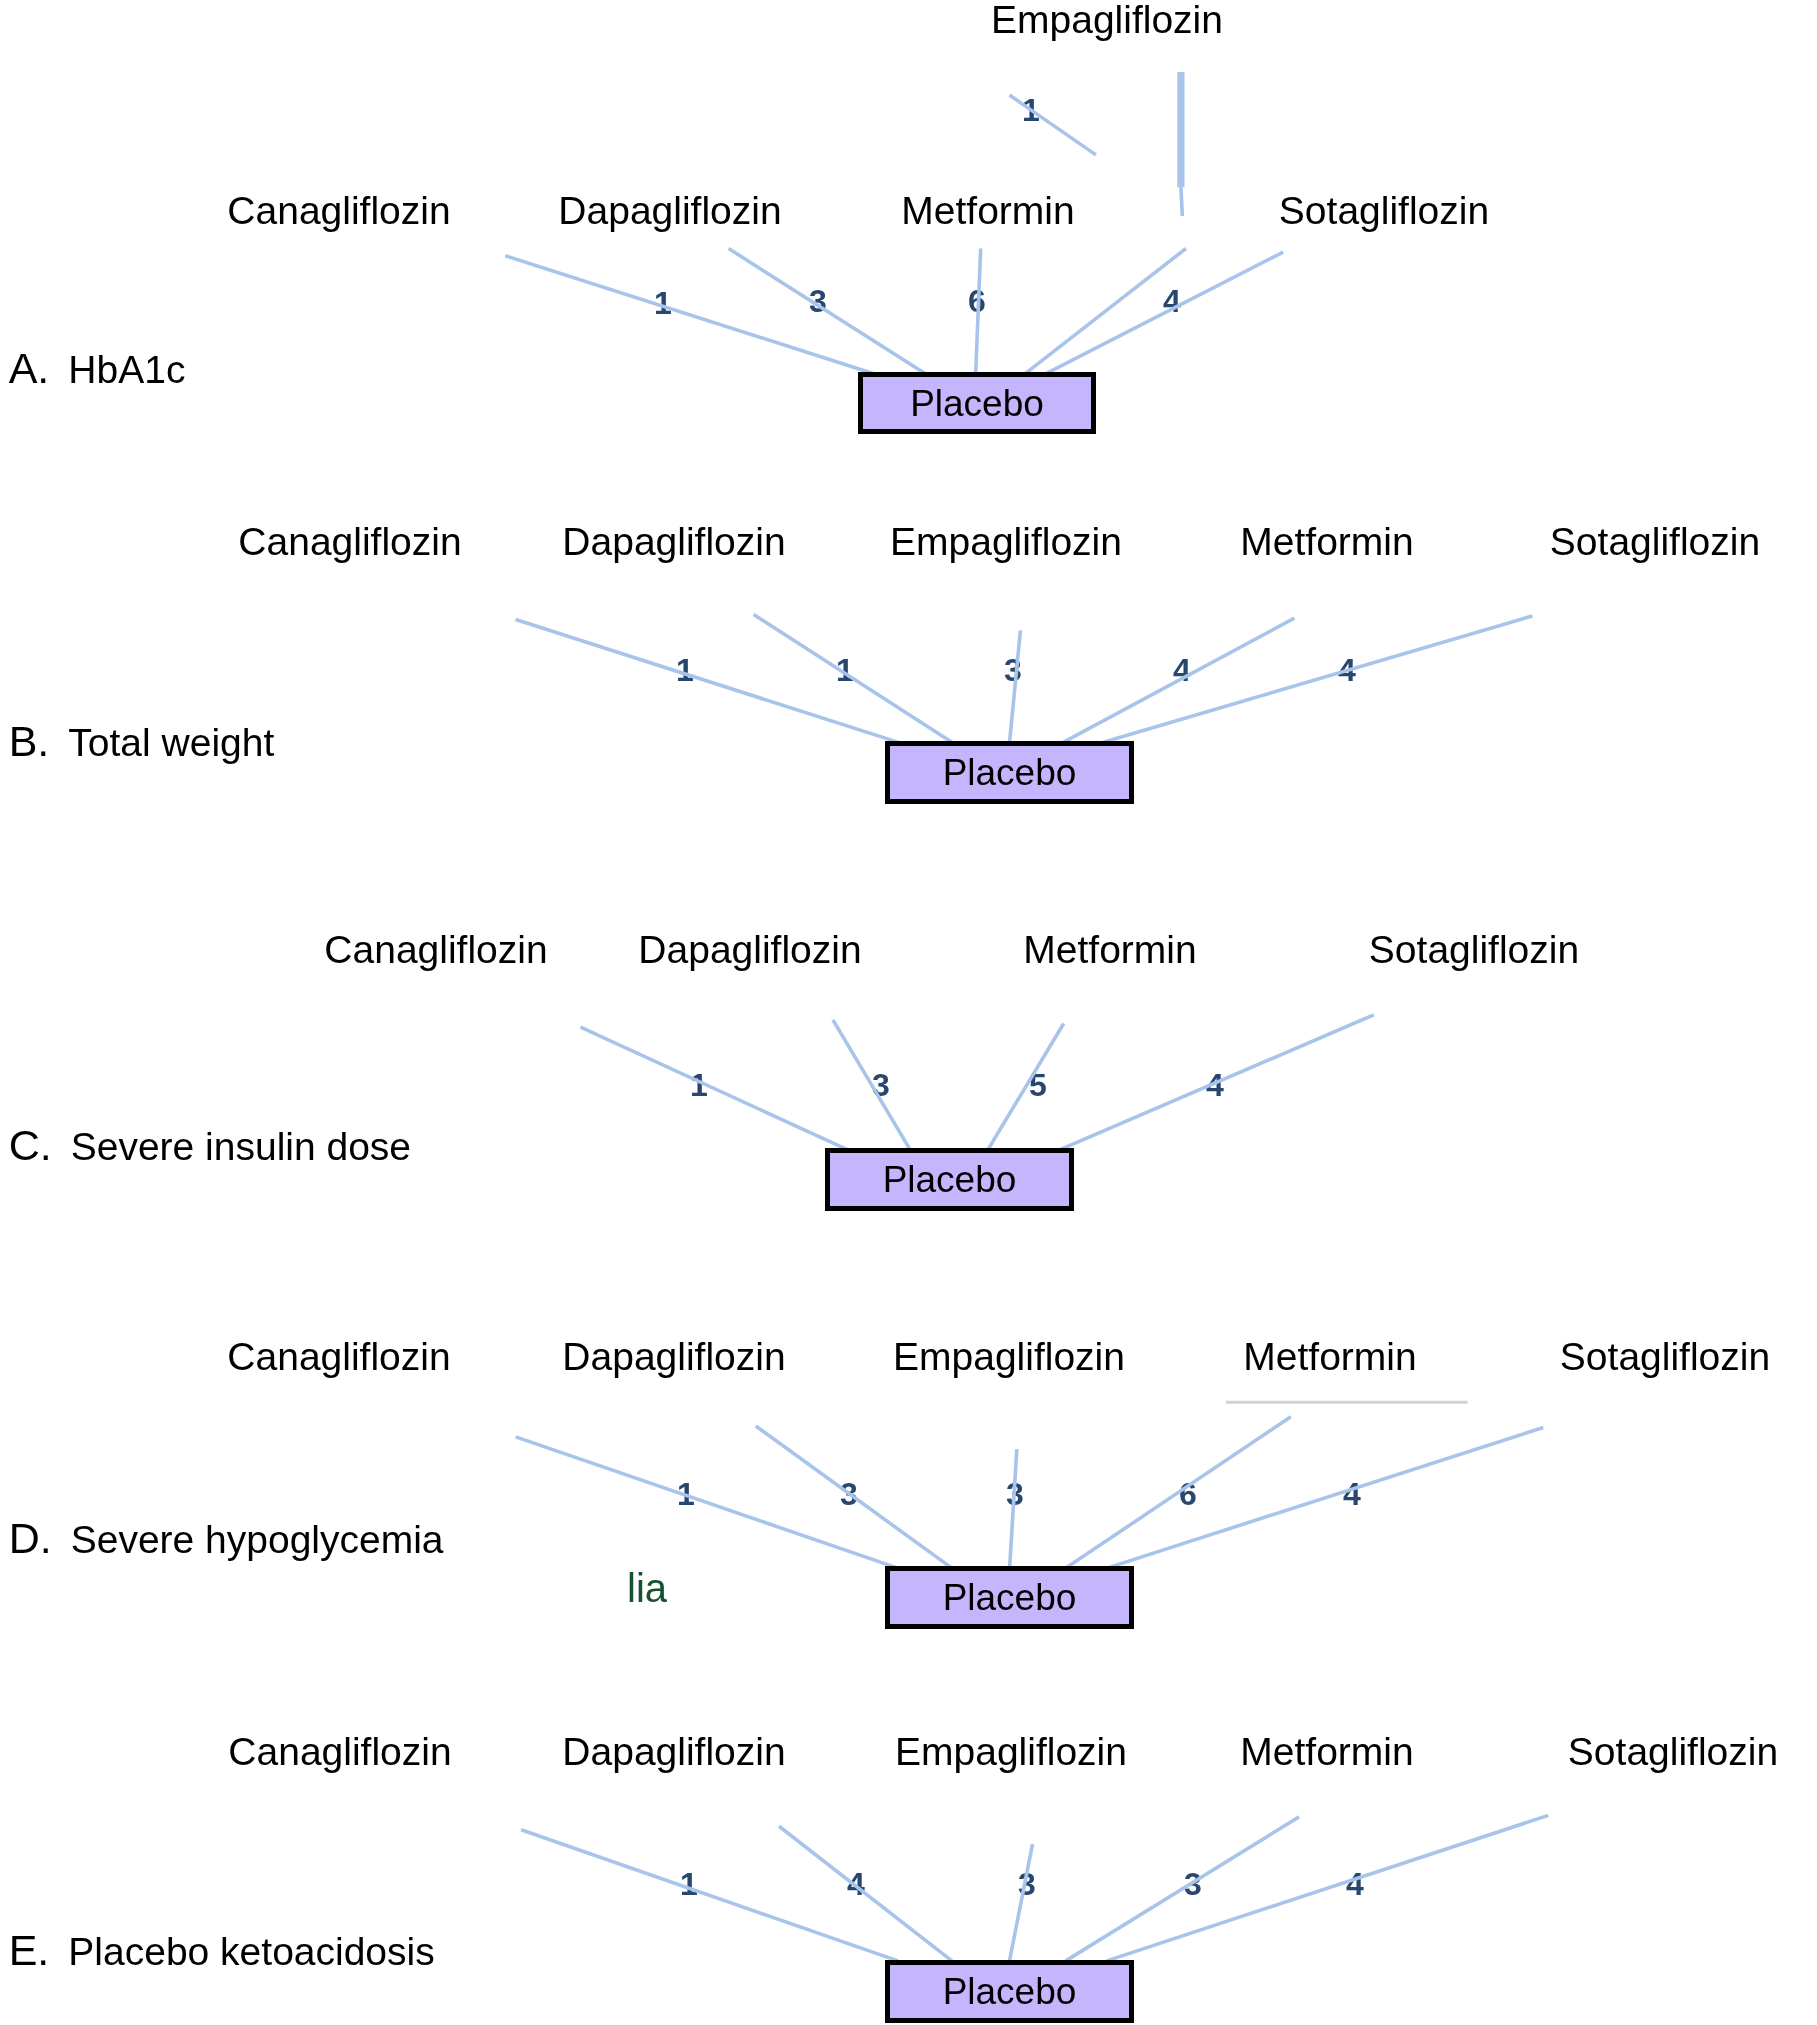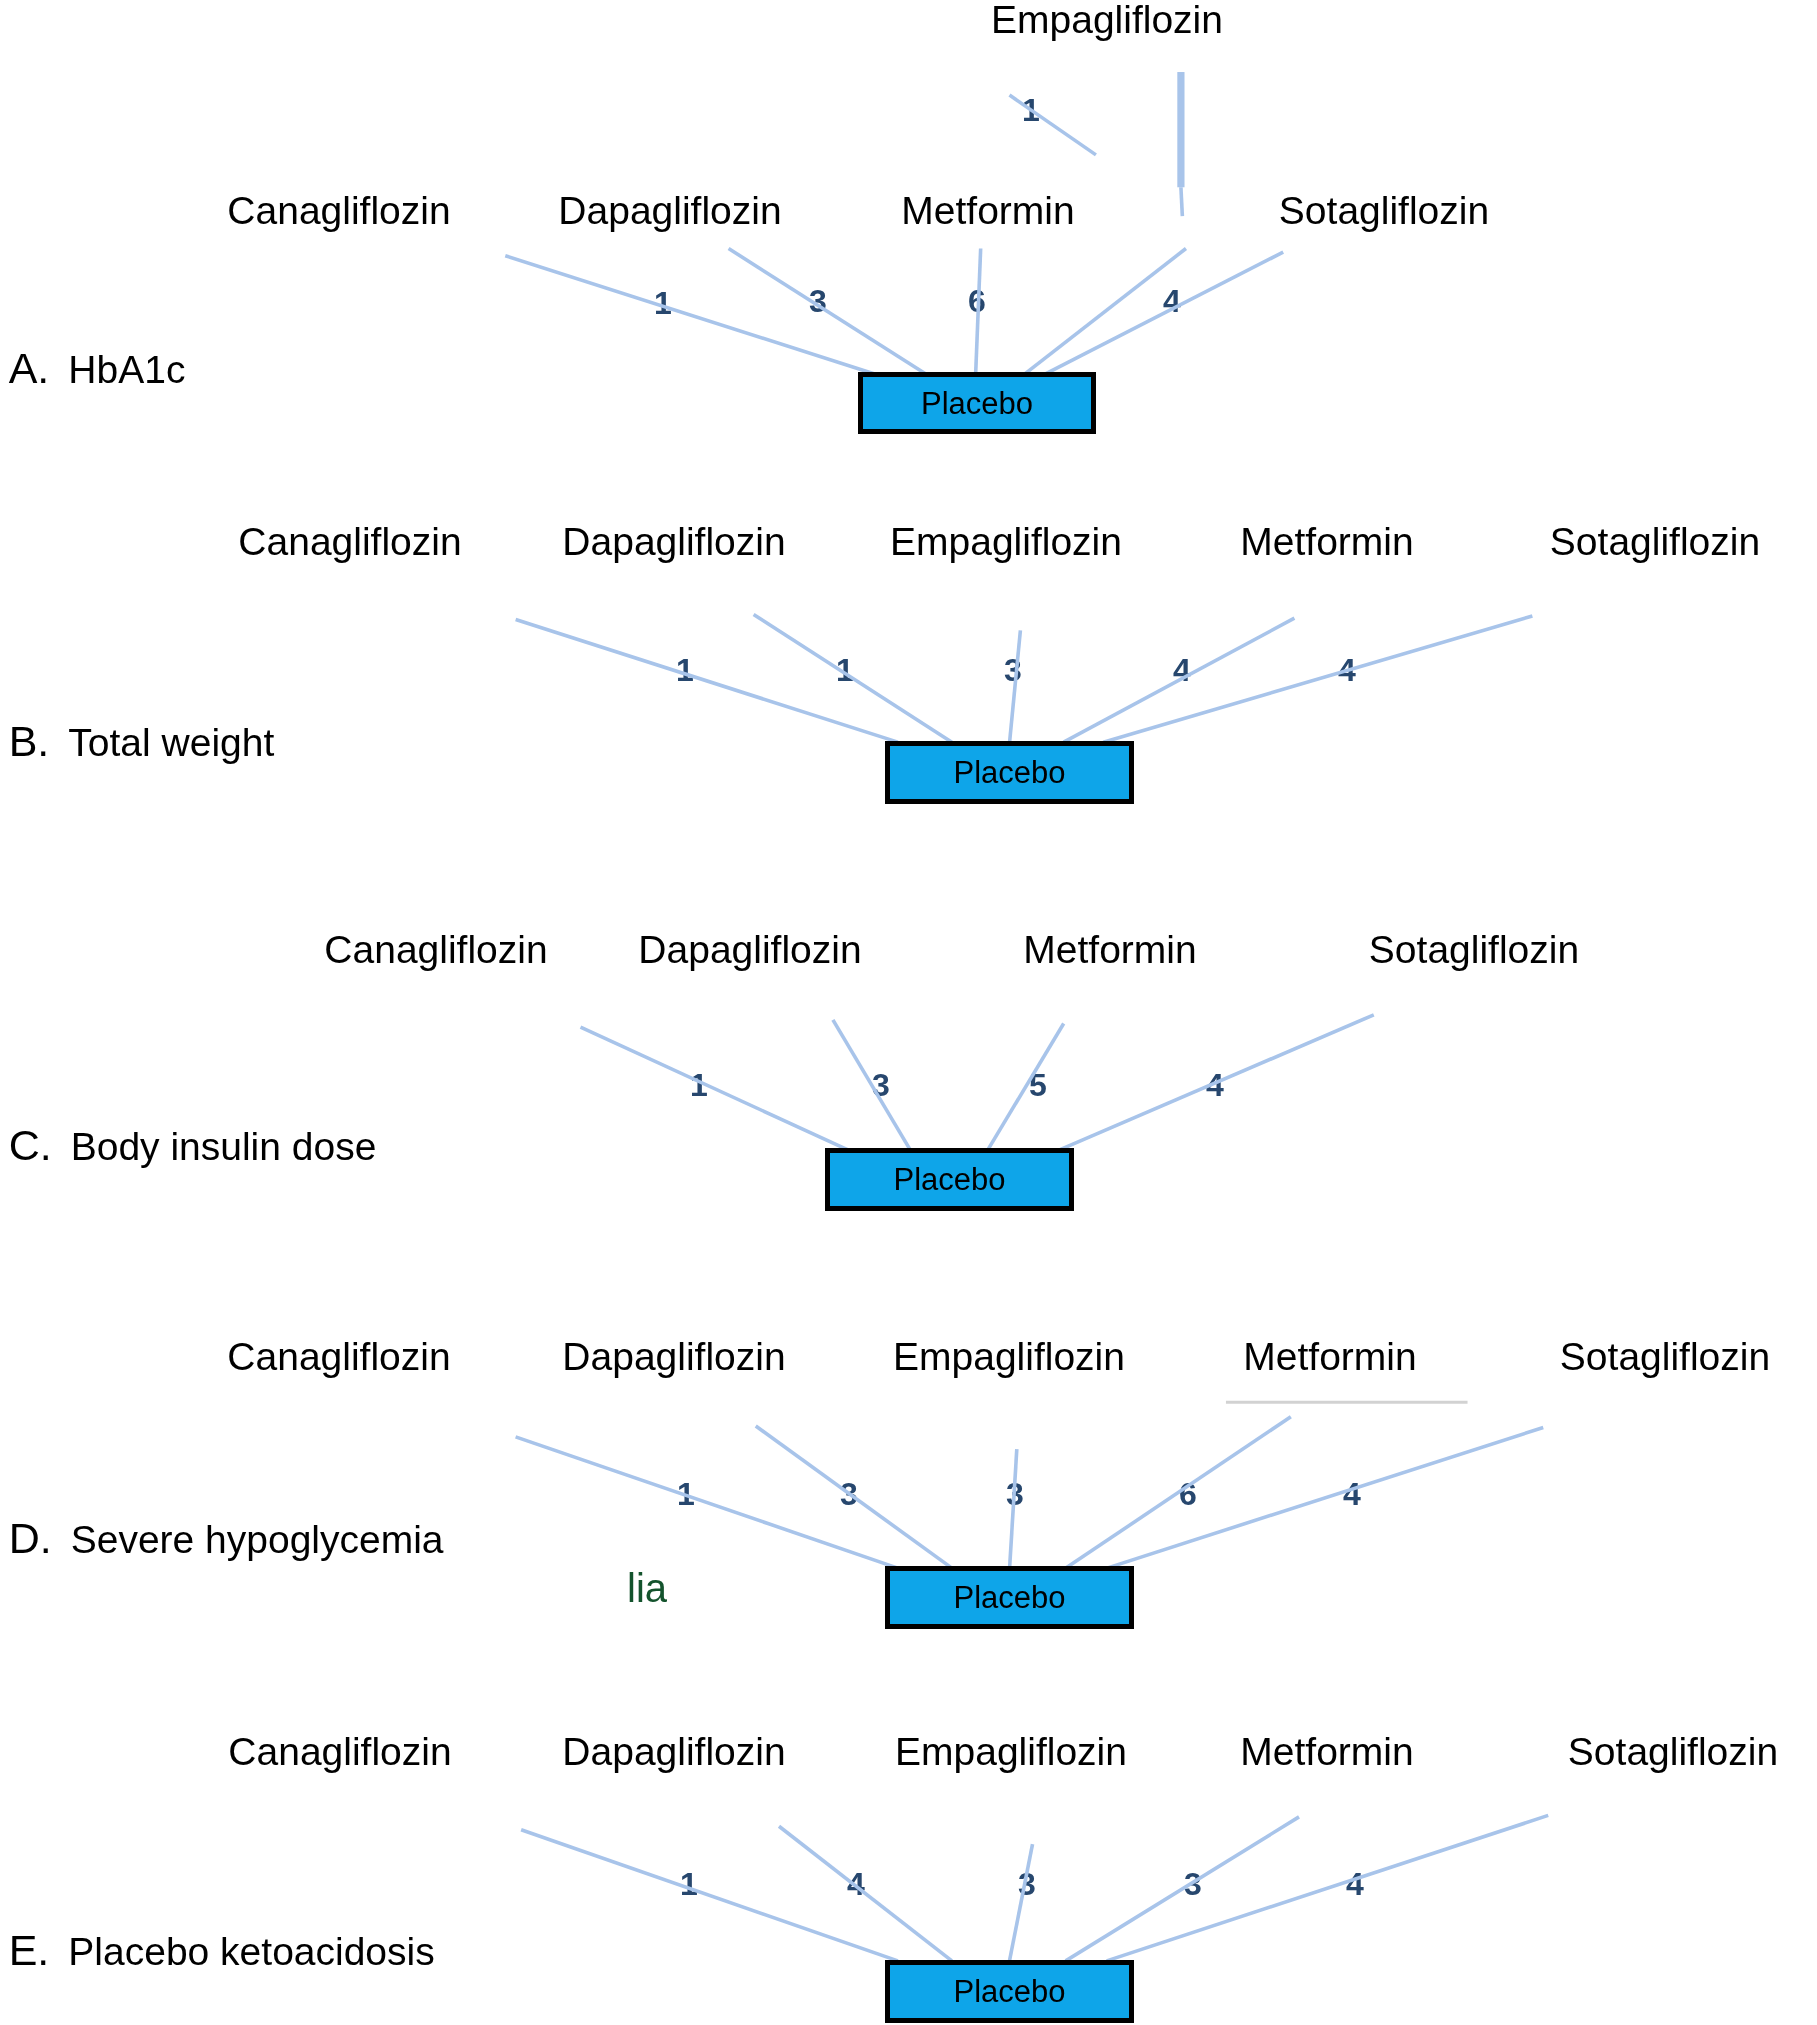--- a/index.html
+++ b/index.html
@@ -40,26 +40,26 @@
     font-size:39px;
     line-height:1;
     color:#000;
     transform:translateX(-50%);
   }
 
   
   .placebo-box{
     position:absolute;
     box-sizing:border-box;
-    background:#0ea5e9;
+    background:#c4b5fd;
     border:5px solid #000000;
     display:flex;
     align-items:center;
     justify-content:center;
-    font-size:31px;
+    font-size:37px;
     line-height:1;
     color:#000;
     z-index:5;
   }
 
   
   .edges{
     position:absolute;
     left:0; top:0;
     width:1818px;
@@ -178,21 +178,21 @@
   <div class="node-label" style="left:1110px;top:21.6px;">Metformin</div>
   <div class="node-label" style="left:1474px;top:21.6px;">Sotagliflozin</div>
 
   <div class="edge-weight" style="left:699px;top:177px;">1</div>
   <div class="edge-weight" style="left:881px;top:177px;">3</div>
   <div class="edge-weight" style="left:1038px;top:177px;">5</div>
   <div class="edge-weight" style="left:1215px;top:177px;">4</div>
 
   <div class="panel-caption" style="left:8.7px;top:216px;">
     <span class="panel-letter">C.</span>
-    <span class="panel-title">Body insulin dose</span>
+    <span class="panel-title">Severe insulin dose</span>
   </div>
 
   <div class="placebo-box" style="left:825px;top:240px;width:249px;height:63px;">Placebo</div>
 </div>
 
 <div class="panel" style="top:1312px;height:368px;">
   <svg class="edges" height="368" viewBox="0 0 2521 510">
     <line class="artifact-line" x1="1700" y1="125" x2="2035" y2="125"></line>
     <line class="edge-line" x1="1245" y1="355" x2="715" y2="173"></line>
     <line class="edge-line" x1="1320" y1="355" x2="1048" y2="158"></line>

